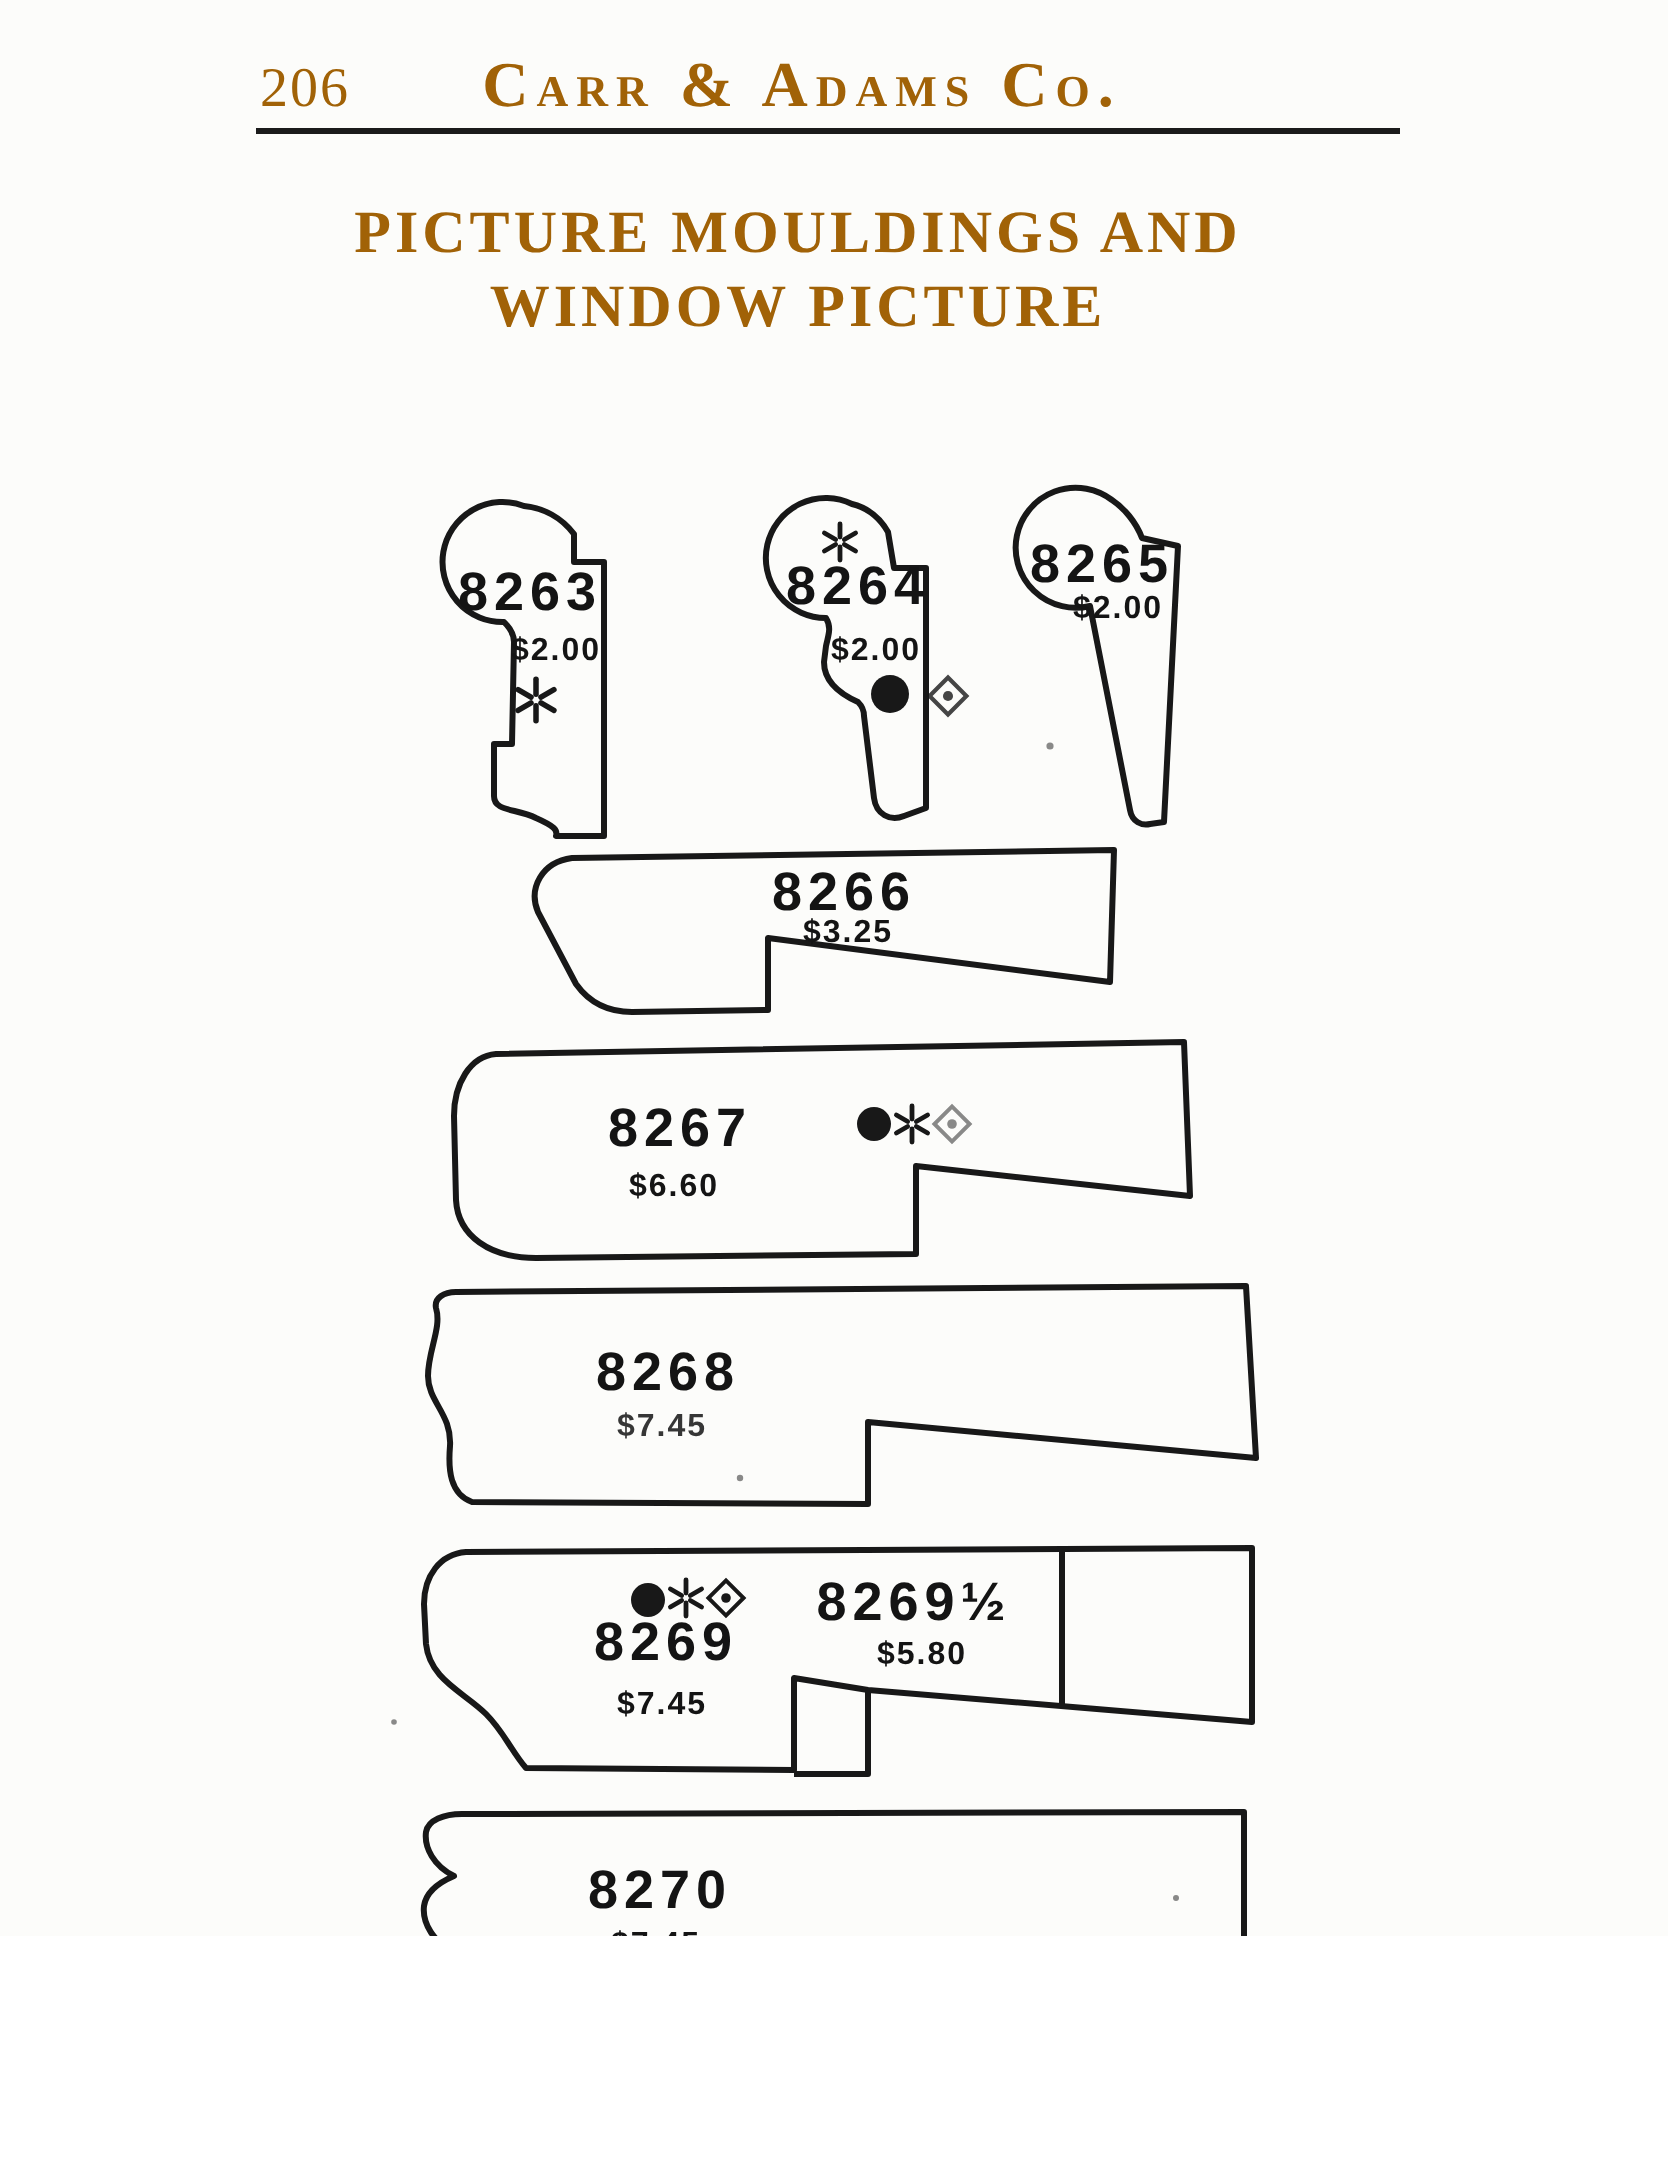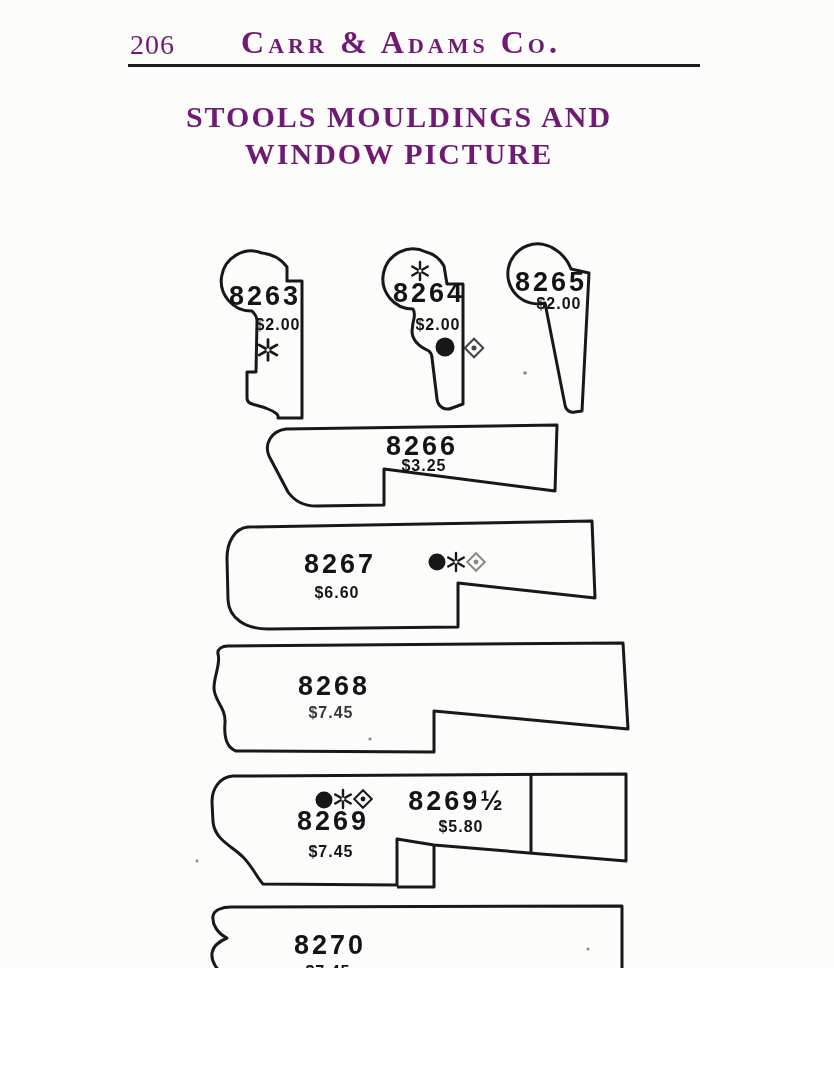--- a/index.html
+++ b/index.html
@@ -1,20 +1,20 @@
 <!DOCTYPE html>
 <html><head>
 <meta charset="utf-8">
 <style>
   html,body{margin:0;padding:0;background:#ffffff;}
   .page{
     position:relative;width:834px;height:968px;overflow:hidden;
     background:#fcfcfa;
     font-family:"Liberation Serif", serif;
-    color:#701a75;
+    color:#a16207;
   }
   
   .header{
     position:absolute;left:128px;top:28px;width:572px;height:36px;
     border-bottom:3px solid #1b1b1b;
     display:flex;align-items:flex-end;
   }
   .page-num{
     position:absolute;left:2px;bottom:3px;
     font-size:28px;letter-spacing:1px;
@@ -43,21 +43,21 @@
 <body>
 
 <div class="page">
 
   <div class="header">
     <div class="page-num">206</div>
     <div class="company">Carr &amp; Adams Co.</div>
   </div>
 
   <div class="title">
-    <div>STOOLS MOULDINGS AND</div>
+    <div>PICTURE MOULDINGS AND</div>
     <div>WINDOW PICTURE</div>
   </div>
 
   <svg class="sheet" width="834" height="1080" viewBox="0 0 834 1080">
     <defs>
       <g id="ast" stroke="#181818" stroke-width="2.4" stroke-linecap="round">
         <line x1="0" y1="-2.5" x2="0" y2="-9"></line>
         <line x1="2.17" y1="-1.25" x2="7.79" y2="-4.5"></line>
         <line x1="2.17" y1="1.25" x2="7.79" y2="4.5"></line>
         <line x1="0" y1="2.5" x2="0" y2="9"></line>

